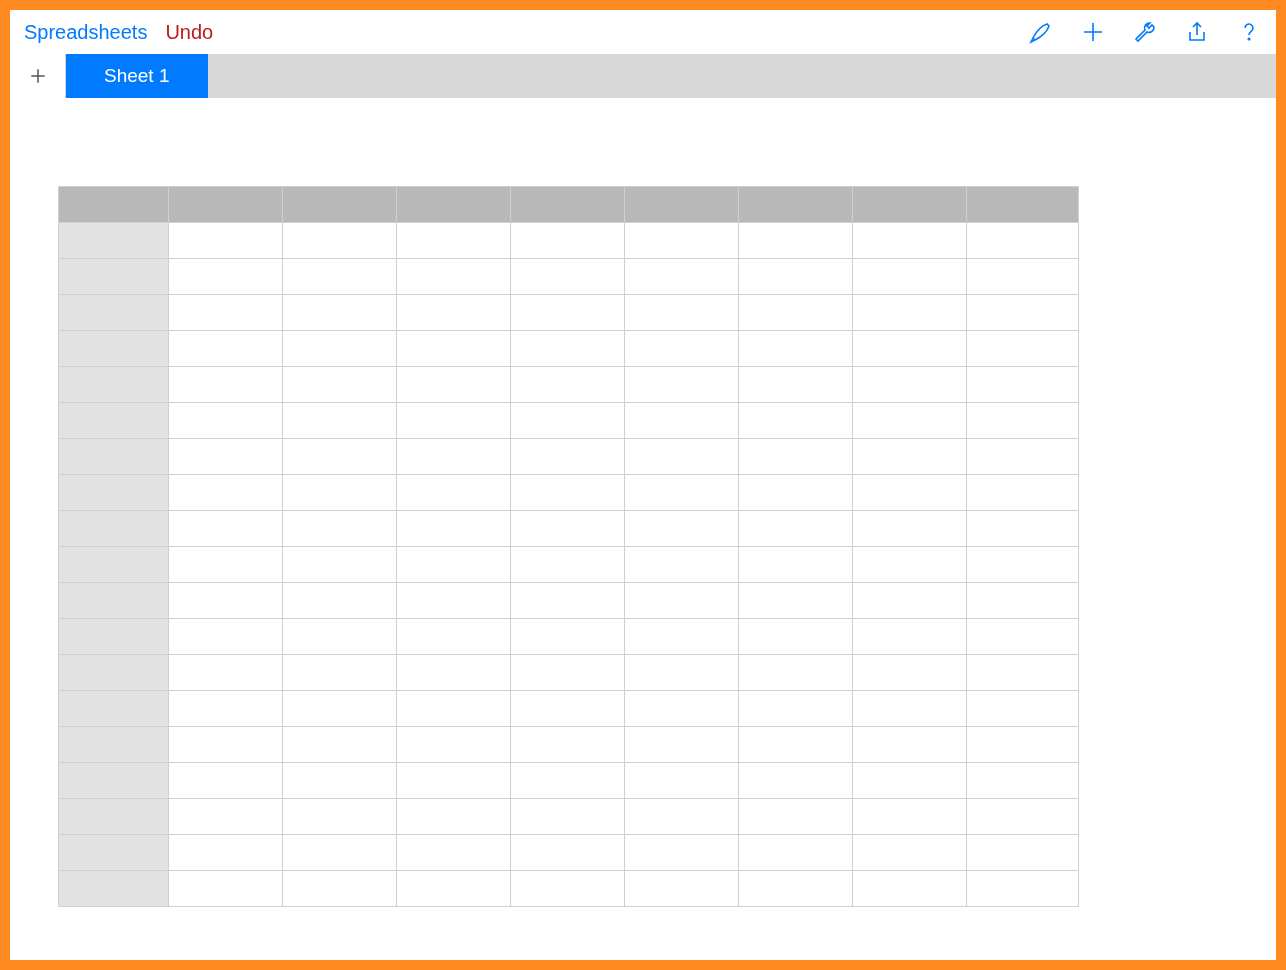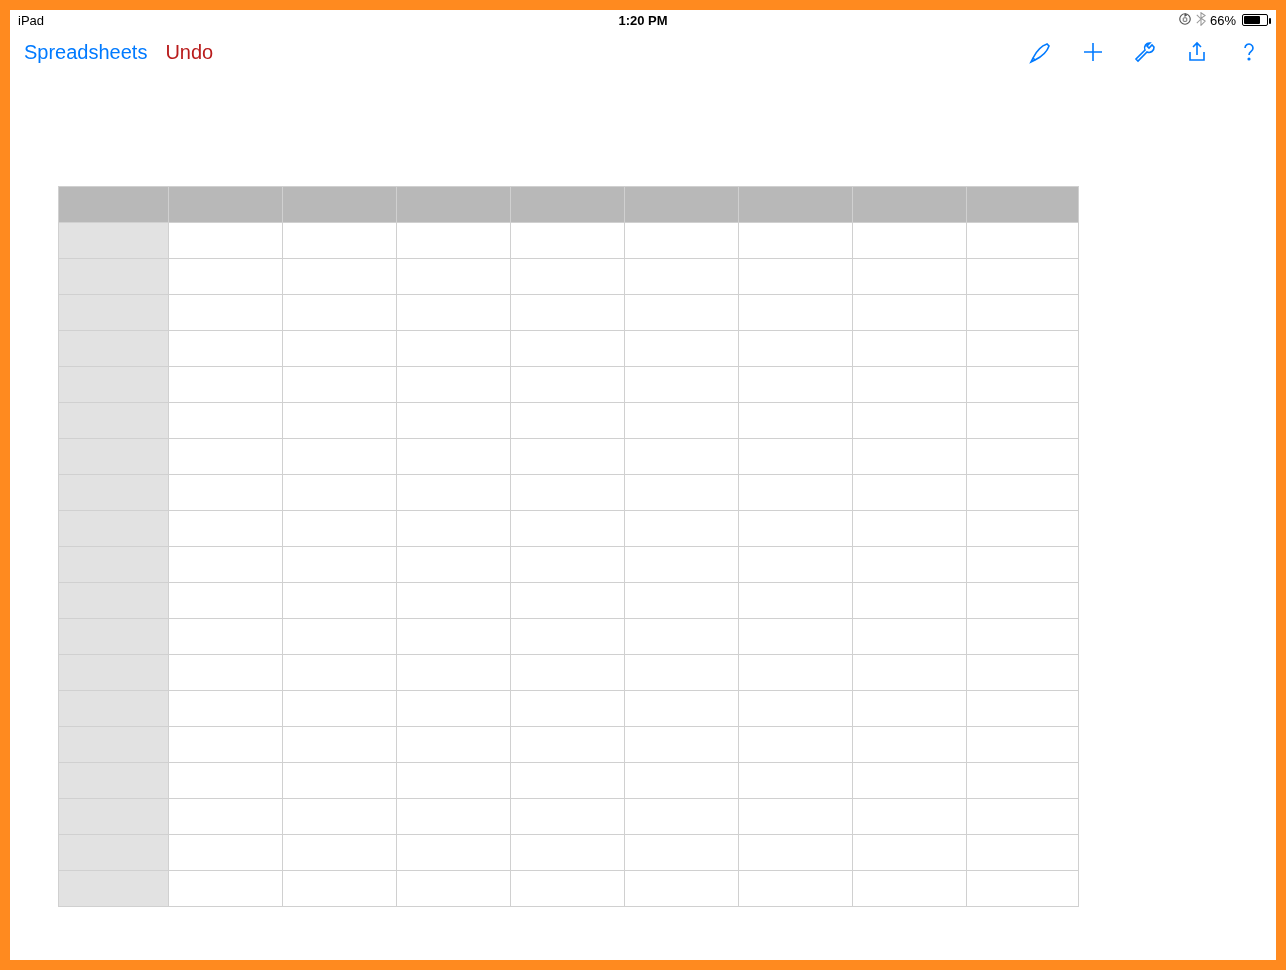--- a/index.html
+++ b/index.html
@@ -64,42 +64,20 @@
   .hdr-row td { background: #b8b8b8; height: 32px; }
   .row-hdr { background: #e2e2e2; width: 110px; }
   .cell { background: #fff; width: 114px; }
   .cell.narrow { width: 112px; }
 </style>
 </head>
 <body>
 
 <div class="device">
 
-  <div class="status-bar">
-    <div class="status-left">iPad</div>
-    <div class="status-center">1:20 PM</div>
-    <div class="status-right">
-      <span class="ico">
-        <svg width="14" height="14" viewBox="0 0 24 24">
-            <circle cx="12" cy="12" r="9" fill="none" stroke="#555" stroke-width="2"></circle>
-            <path d="M12 4v4M12 3l3 3" stroke="#555" stroke-width="2" fill="none"></path>
-            <rect x="9" y="10" width="6" height="6" rx="1" fill="none" stroke="#555" stroke-width="1.5"></rect>
-          </svg>
-      </span>
-      <span class="ico">
-        <svg width="10" height="14" viewBox="0 0 12 20">
-            <path d="M6 1v18l6-6-6-4 6-4-6-4zM6 10L0 4m0 12l6-6" stroke="#999" stroke-width="1.5" fill="none"></path>
-          </svg>
-      </span>
-      <span>66%</span>
-      <span class="battery">
-          <span class="level" style="width:66%"></span>
-        </span>
-    </div>
-  </div>
 
   <div class="toolbar">
     <div class="toolbar-left">
       <span class="link">Spreadsheets</span>
       <span class="disabled">Undo</span>
     </div>
     <div class="toolbar-right">
       <span class="tb-btn">
         <svg viewBox="0 0 24 24">
             <path d="M4 18c4-8 8-12 14-14l2 2c-2 6-6 10-14 14z"></path>
@@ -124,20 +102,28 @@
       </span>
       <span class="tb-btn">
         <svg viewBox="0 0 24 24">
             <path d="M8 8a4 4 0 1 1 6 3.5c-1 .8-2 1.5-2 3.5"></path>
             <circle cx="12" cy="19" r="0.8" fill="#007aff"></circle>
           </svg>
       </span>
     </div>
   </div>
 
+  <div class="sheet-bar">
+    <div class="add-sheet">
+      <svg width="20" height="20" viewBox="0 0 24 24">
+          <path d="M12 4v16M4 12h16" stroke="#555" stroke-width="1.8" fill="none"></path>
+        </svg>
+    </div>
+    <div class="tab">Sheet 1</div>
+  </div>
 
   <div class="canvas">
     <table class="sheet">
       <tbody>
           <tr class="hdr-row">
         <td class="row-hdr"></td>
         <td class="cell"></td>
             <td class="cell"></td>
             <td class="cell"></td>
             <td class="cell"></td>

